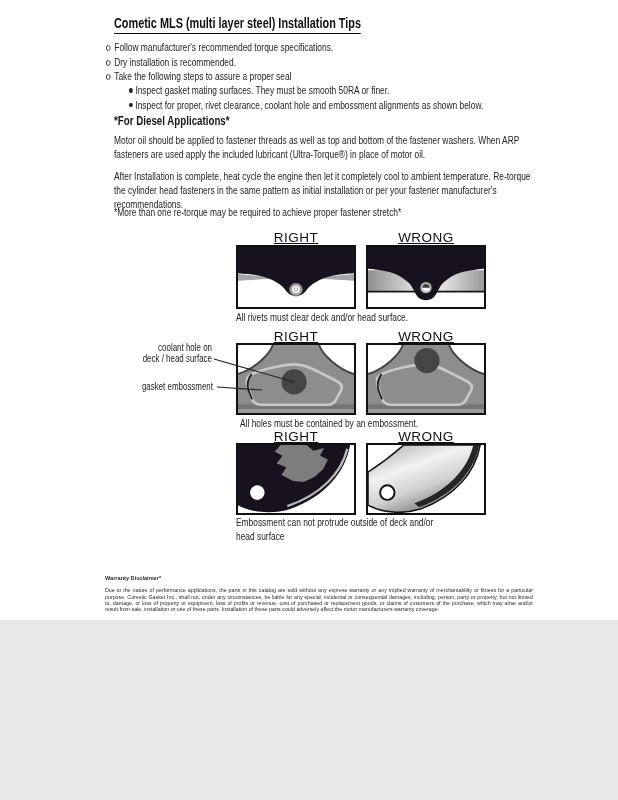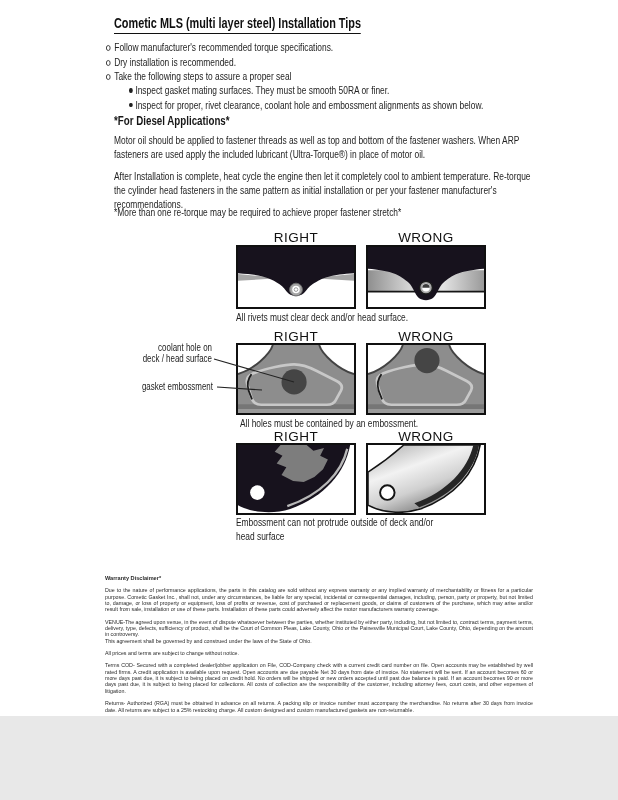--- a/index.html
+++ b/index.html
@@ -1,35 +1,35 @@
 <!DOCTYPE html>
 <html><head>
 <meta charset="utf-8">
 <style>
   html,body{margin:0;padding:0;background:#e8e8e8;}
   .page{
-    position:relative;width:618px;height:716px;background:#ffffff;
+    position:relative;width:618px;height:620px;background:#ffffff;
     font-family:"Liberation Sans","DejaVu Sans",sans-serif;color:#242424;
     overflow:hidden;margin:0 auto;
   }
   .abs{position:absolute;}
   
   .cond{transform:scaleX(0.75);transform-origin:0 0;}
   .cond-r{transform:scaleX(0.75);transform-origin:100% 0;}
   .title{
     left:114px;top:15px;font-size:14.5px;font-weight:bold;color:#101010;
     border-bottom:1.6px solid #101010;padding-bottom:2px;white-space:nowrap;
   }
   .b-row{display:flex;align-items:flex-start;line-height:14.5px;font-size:11.2px;white-space:nowrap;}
   .b-circ{flex:0 0 auto;width:4px;height:4px;border:1.2px solid #2d2d2d;border-radius:50%;margin:5px 5px 0 0;}
   .b-dot{flex:0 0 auto;width:4.5px;height:4.5px;background:#202020;border-radius:50%;margin:5px 4px 0 0;}
   .h2{font-size:13px;font-weight:bold;color:#161616;white-space:nowrap;}
   .para{font-size:11.2px;line-height:14.2px;width:570px;}
   .note{font-size:11.2px;white-space:nowrap;}
-  .dg-head{width:118px;text-align:center;font-size:13.5px;color:#111;letter-spacing:.5px;}
+  .dg-head{width:118px;text-align:center;font-size:13.5px;color:#111;letter-spacing:.5px;text-decoration:underline;}
   .dg-img{width:116px;height:60px;border:2px solid #101010;background:#fff;}
   .dg-img.tall{height:68px;}
   .dg-img svg{display:block;}
   .caption{font-size:11.2px;line-height:13.5px;white-space:nowrap;}
   .caption.wrap{white-space:normal;width:285px;}
   .callout{font-size:10.6px;line-height:11px;text-align:right;width:128px;color:#1c1c1c;}
   .fine{left:105px;top:575px;width:428px;font-size:5.3px;line-height:6.35px;color:#2a2a2a;}
   .fine .fp{white-space:pre-line;text-align:justify;margin-top:6px;}
   .fine .fp-head{font-weight:bold;font-size:5.6px;margin:0;}
   .doc-num{left:384px;top:755px;font-size:14.5px;color:#232323;letter-spacing:.3px;}

